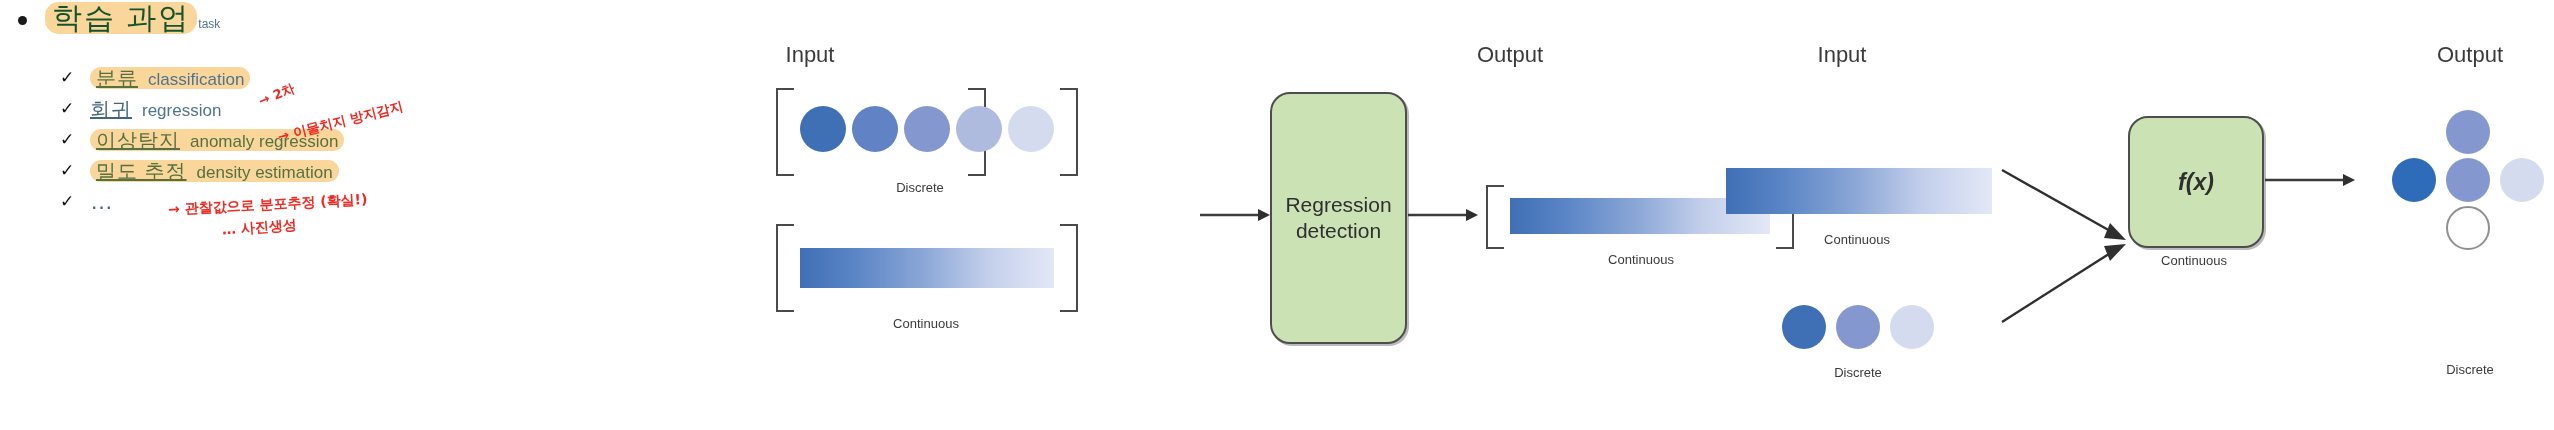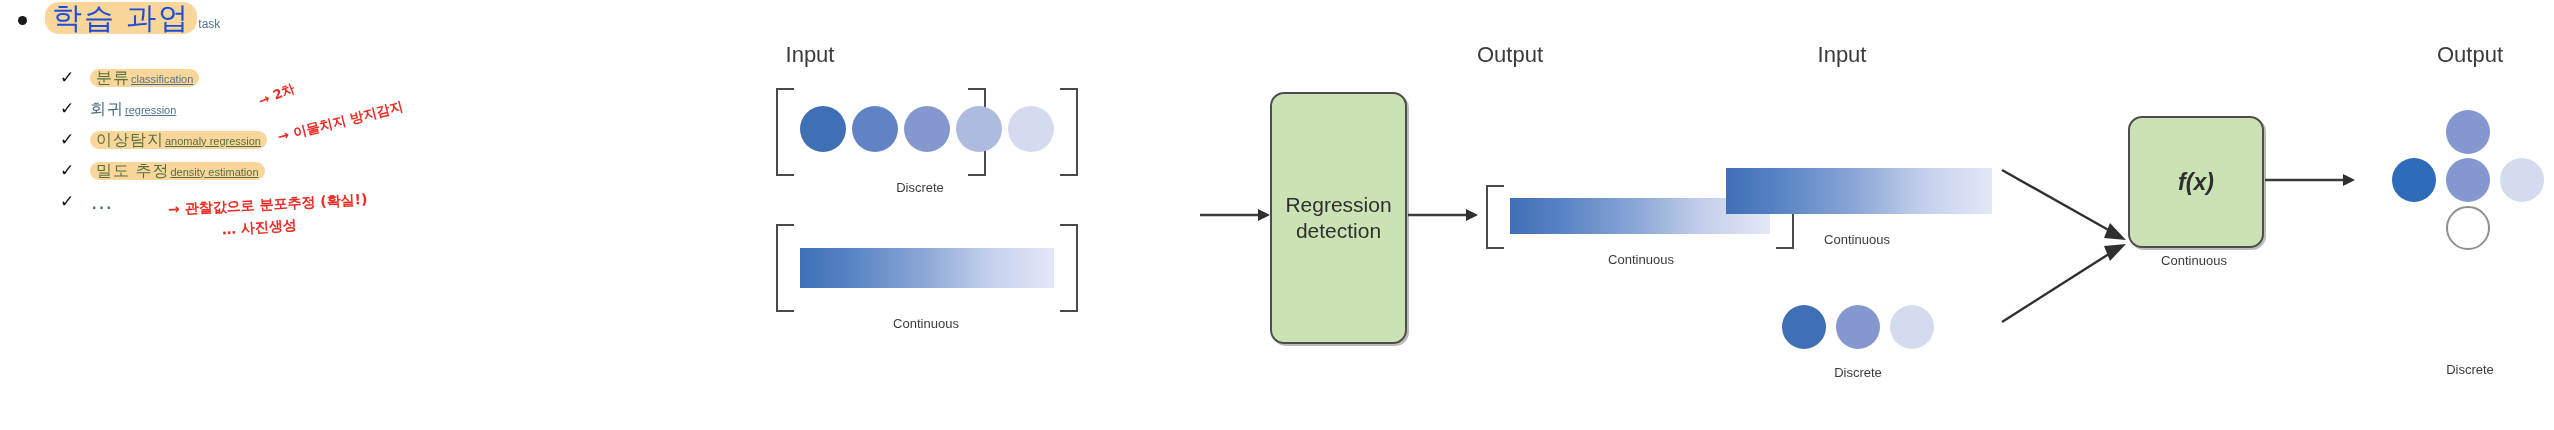--- a/index.html
+++ b/index.html
@@ -48,21 +48,21 @@
   }
   .hl {
     position: relative;
     display: inline-block;
     background: #fbd69b;
     border-radius: 14px;
     padding: 1px 7px 1px 7px;
   }
   .kr-title {
     font-size: 30px;
-    color: #1d4ed8;
+    color: #14532d;
     letter-spacing: 2px;
     line-height: 1.0;
   }
   .en-title {
     font-size: 12px;
     color: #4f7490;
     margin-left: 1px;
   }
 
   .check-list {
@@ -84,31 +84,31 @@
     color: #111;
     text-align: left;
     line-height: 1;
   }
   .item-text {
     position: relative;
     display: inline-flex;
     align-items: baseline;
   }
   .kr {
-    font-size: 16px;
+    font-size: 20px;
     color: #41667e;
     letter-spacing: 1px;
     line-height: 1;
+    text-decoration: underline;
   }
   .en {
-    font-size: 11px;
+    font-size: 17px;
     color: #4f7490;
     line-height: 1;
-    margin-left: 1px;
-    text-decoration: underline;
+    margin-left: 10px;
   }
   .hl-item {
     background: #fbd69b;
     border-radius: 11px;
     padding: 1px 6px;
   }
   .kr-green { color: #54713f; }
   .en-green { color: #54713f; }
   .ellipsis {
     font-size: 23px;
@@ -186,21 +186,21 @@
   }
   .gradbar {
     position: absolute;
     background: linear-gradient(to right, #3f6fb5 0%, #5b86c6 22%, #8aa6d6 48%, #c3cfeb 74%, #e3e8f6 100%);
   }
 
   .algo-box {
     position: absolute;
     background: #cbe3b4;
     border: 2px solid #4d4d4d;
-    border-radius: 14px;
+    border-radius: 20px;
     box-shadow: 2px 2px 0 rgba(60,60,60,0.35);
     display: flex;
     align-items: center;
     justify-content: center;
     text-align: center;
   }
   .algo-box span {
     font-size: 21px;
     color: #2f2f2f;
     line-height: 1.25;

